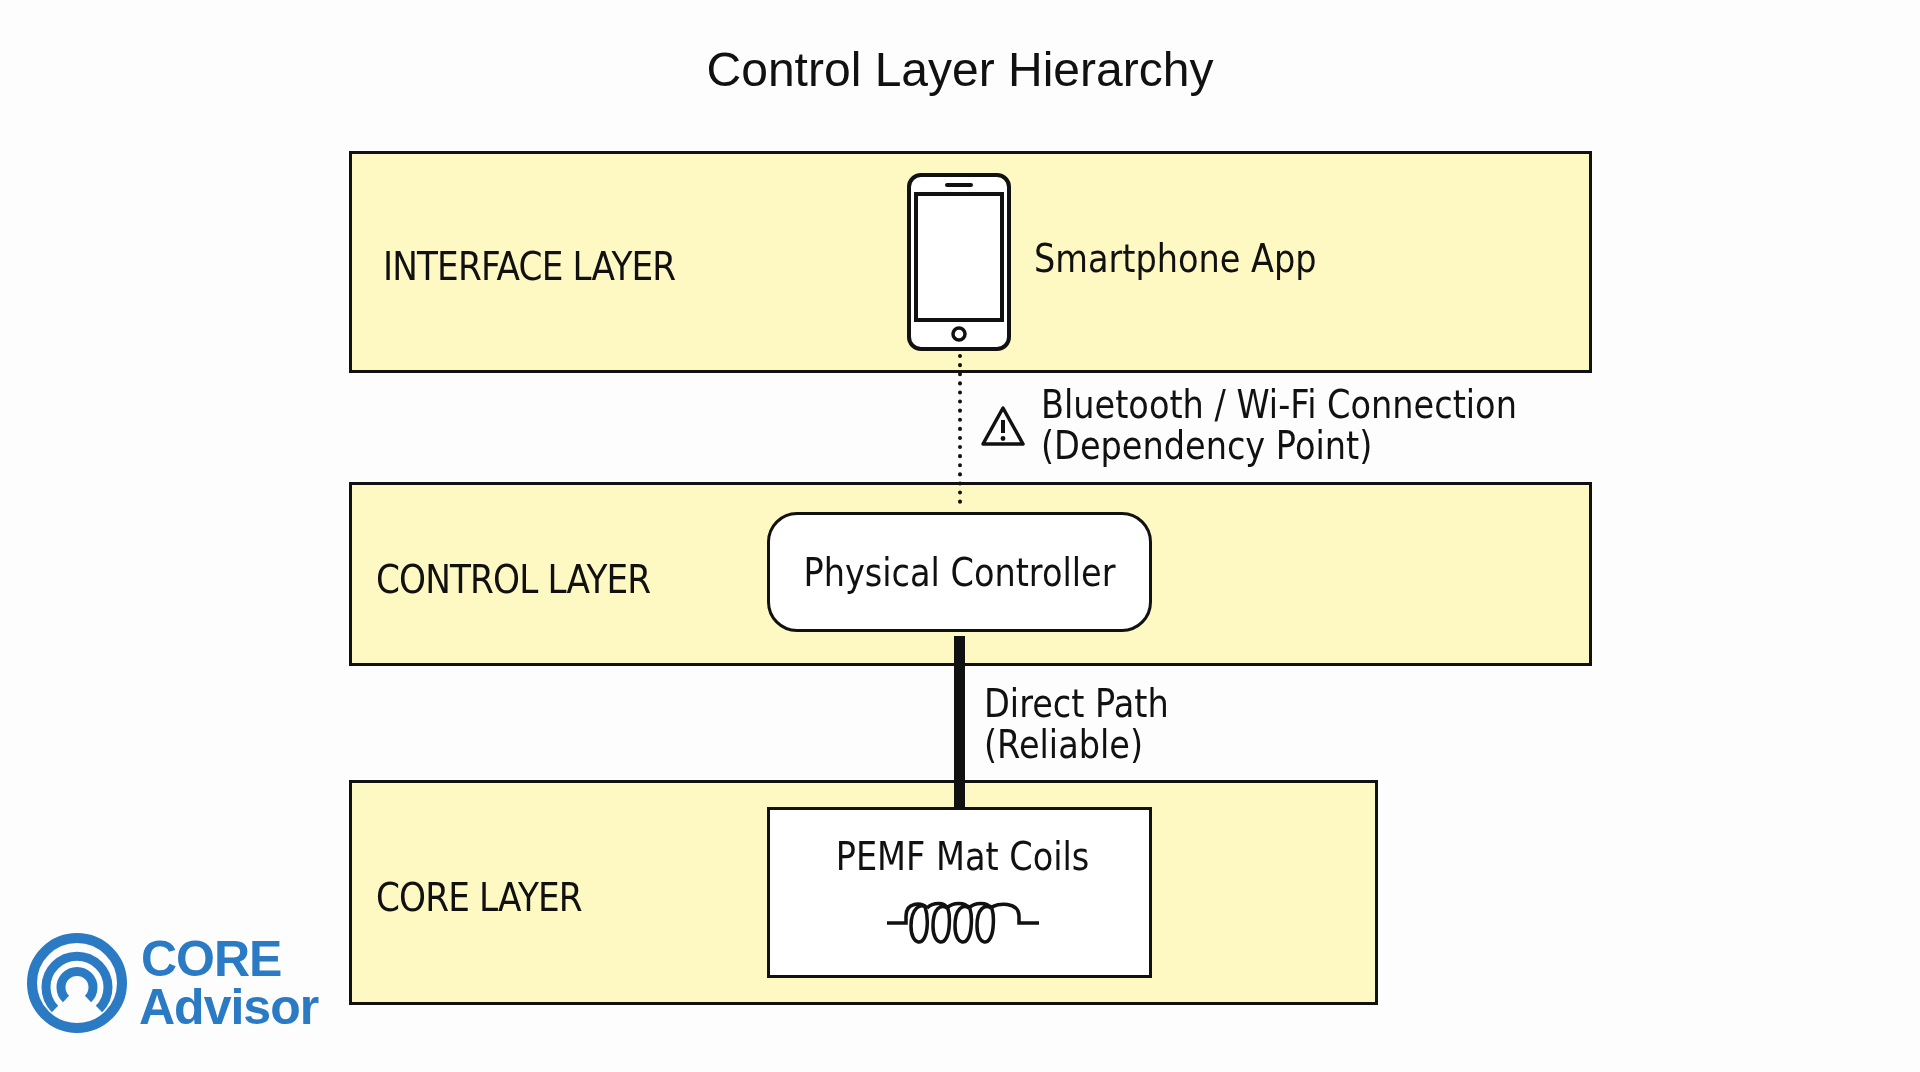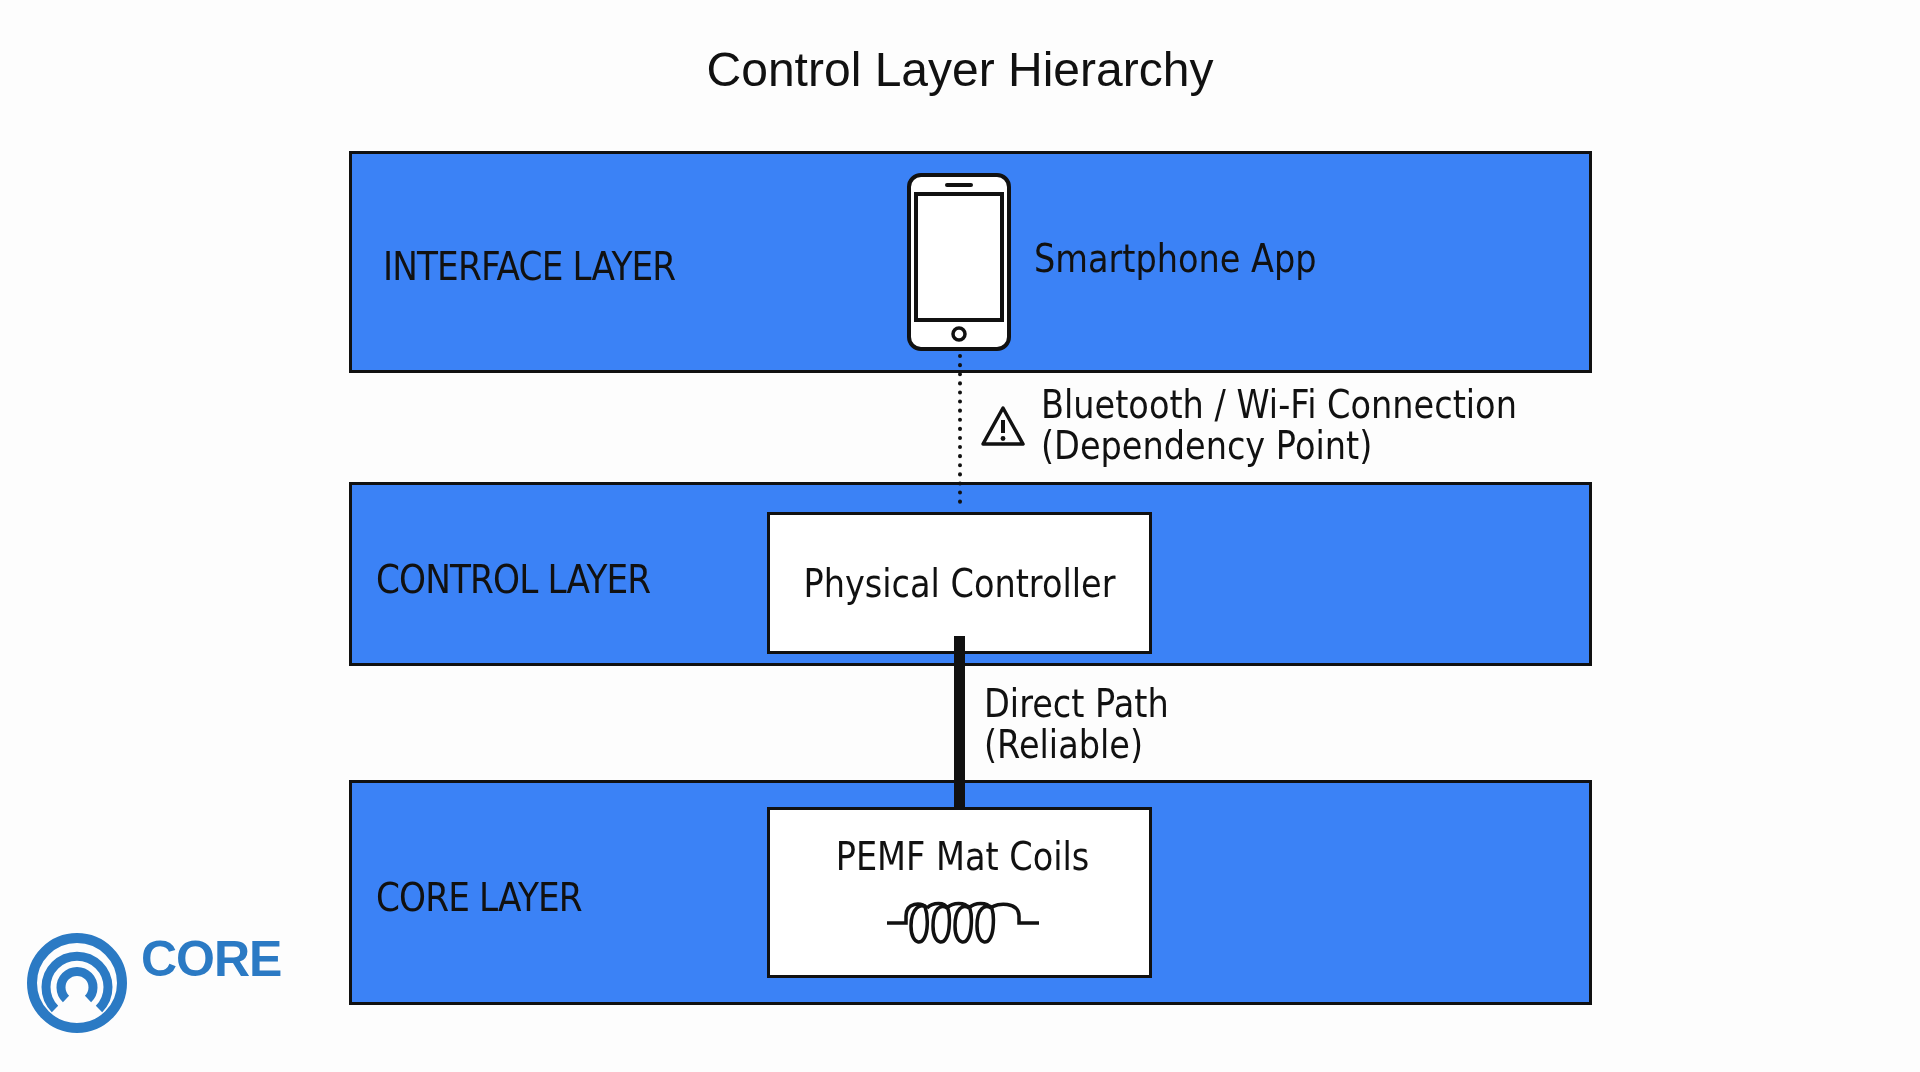--- a/index.html
+++ b/index.html
@@ -1,39 +1,39 @@
 <!DOCTYPE html>
 <html><head>
 <meta charset="utf-8">
 <style>
   html,body{margin:0;padding:0;}
   body{width:1920px;height:1072px;background:#fdfdfd;position:relative;overflow:hidden;font-family:"Liberation Sans",sans-serif;color:#111;}
   .abs{position:absolute;}
   .title{left:0;width:1920px;top:42px;text-align:center;font-size:48px;color:#111;}
-  .layer{border:3px solid #111;box-sizing:border-box;background:#3b82f6;}
+  .layer{border:3px solid #111;box-sizing:border-box;background:#fef9c3;}
   .layer-label{font-family:"DejaVu Sans",sans-serif;font-size:39px;letter-spacing:-1px;color:#111;transform:scaleX(0.88);transform-origin:left center;white-space:nowrap;}
   .box{border:3px solid #111;box-sizing:border-box;background:#fff;}
   .box-text{font-family:"DejaVu Sans",sans-serif;font-size:39px;color:#111;white-space:nowrap;transform:scaleX(0.86);}
   .note{font-family:"DejaVu Sans",sans-serif;font-size:39px;line-height:41px;color:#111;white-space:nowrap;transform:scaleX(0.86);transform-origin:left top;}
   .logo-text{color:#2b7ac4;font-weight:bold;font-size:50px;line-height:50px;font-family:"Liberation Sans",sans-serif;letter-spacing:-1px;}
 </style>
 </head>
 <body>
 
 <div class="abs title">Control Layer Hierarchy</div>
 
 <div class="abs layer" style="left:349px;top:151px;width:1243px;height:222px;">
   <div class="abs layer-label" style="left:31px;top:90px;">INTERFACE LAYER</div>
 </div>
 
 <div class="abs layer" style="left:349px;top:482px;width:1243px;height:184px;padding-left:40px;">
   <div class="abs layer-label" style="left:24px;top:72px;">CONTROL LAYER</div>
 </div>
 
-<div class="abs layer" style="left:349px;top:780px;width:1243px;height:225px;">
+<div class="abs layer" style="left:349px;top:780px;width:1029px;height:225px;">
   <div class="abs layer-label" style="left:24px;top:92px;">CORE LAYER</div>
 </div>
 
 <svg class="abs" style="left:906px;top:172px;" width="106" height="180" viewBox="0 0 106 180">
   <rect x="3" y="3" width="100" height="174" rx="12" fill="#fff" stroke="#111" stroke-width="4"></rect>
   <rect x="10" y="22" width="86" height="126" fill="none" stroke="#111" stroke-width="4"></rect>
   <line x1="41" y1="13" x2="65" y2="13" stroke="#111" stroke-width="4" stroke-linecap="round"></line>
   <circle cx="53" cy="162" r="6" fill="none" stroke="#111" stroke-width="3.5"></circle>
 </svg>
 <div class="abs note" style="left:1034px;top:238px;">Smartphone App</div>
@@ -45,21 +45,21 @@
 <svg class="abs" style="left:979px;top:404px;" width="48" height="44" viewBox="0 0 48 44">
   <path d="M24 4 L44 40 L4 40 Z" fill="none" stroke="#111" stroke-width="3.5" stroke-linejoin="round"></path>
   <line x1="24" y1="16" x2="24" y2="29" stroke="#111" stroke-width="4"></line>
   <circle cx="24" cy="34.5" r="2.4" fill="#111"></circle>
 </svg>
 <div class="abs note" style="left:1041px;top:384px;">
   <div>Bluetooth / Wi-Fi Connection</div>
   <div>(Dependency Point)</div>
 </div>
 
-<div class="abs box" style="left:767px;top:512px;width:385px;height:142px;display:flex;align-items:center;justify-content:center;">
+<div class="abs box" style="left:767px;top:512px;width:385px;height:120px;display:flex;align-items:center;justify-content:center;border-radius:30px;">
   <div class="box-text">Physical Controller</div>
 </div>
 
 <div class="abs" style="left:954px;top:636px;width:11px;height:173px;background:#111;"></div>
 <div class="abs note" style="left:984px;top:683px;">
   <div>Direct Path</div>
   <div>(Reliable)</div>
 </div>
 
 <div class="abs box" style="left:767px;top:807px;width:385px;height:171px;padding-left:33px;">
@@ -73,13 +73,14 @@
   </svg>
 </div>
 
 <div class="abs" style="left:26px;top:932px;width:300px;height:105px;">
   <svg class="abs" style="left:0;top:0;" width="102" height="102" viewBox="0 0 102 102">
     <circle cx="51" cy="51" r="45" fill="none" stroke="#2b7ac4" stroke-width="10"></circle>
     <path d="M29 77 A31 31 0 1 1 73 77" fill="none" stroke="#2b7ac4" stroke-width="9"></path>
     <path d="M40 67 A16 16 0 1 1 62 67" fill="none" stroke="#2b7ac4" stroke-width="9"></path>
   </svg>
   <div class="abs logo-text" style="left:115px;top:2px;">CORE</div>
+  <div class="abs logo-text" style="left:113px;top:50px;">Advisor</div>
 </div>
 
 </body></html>

